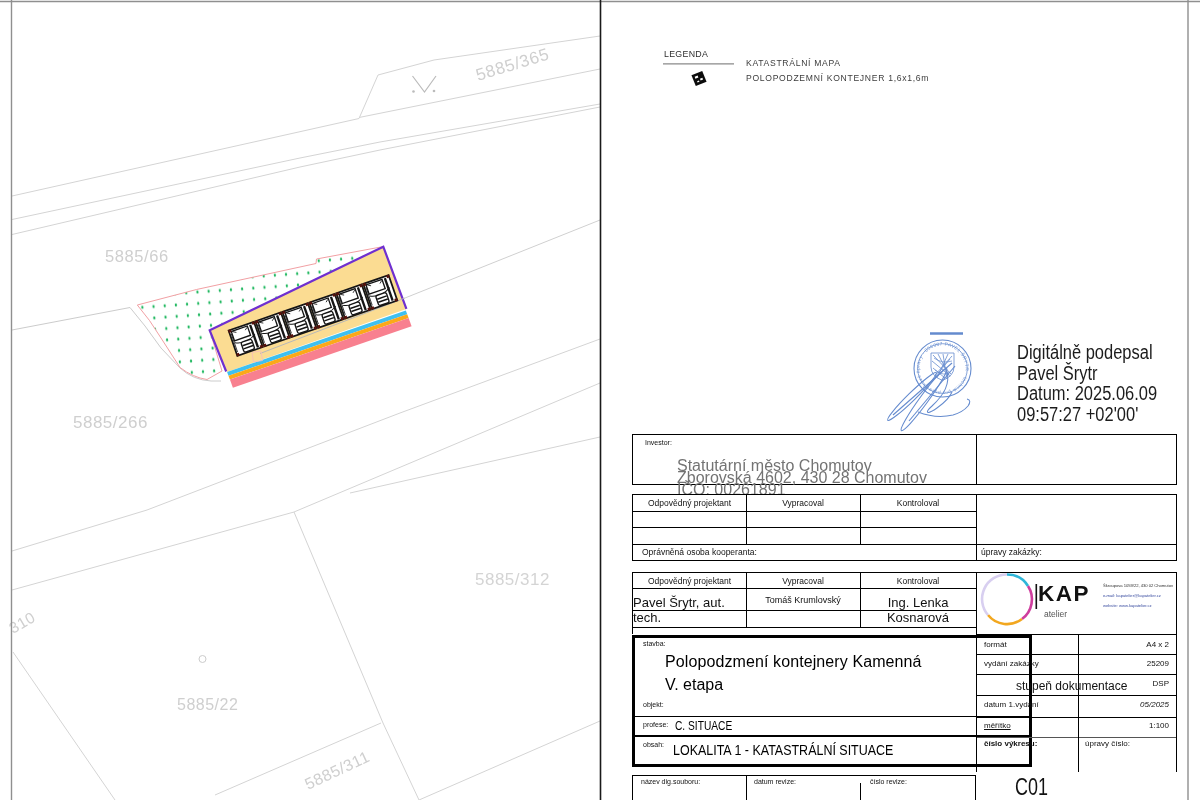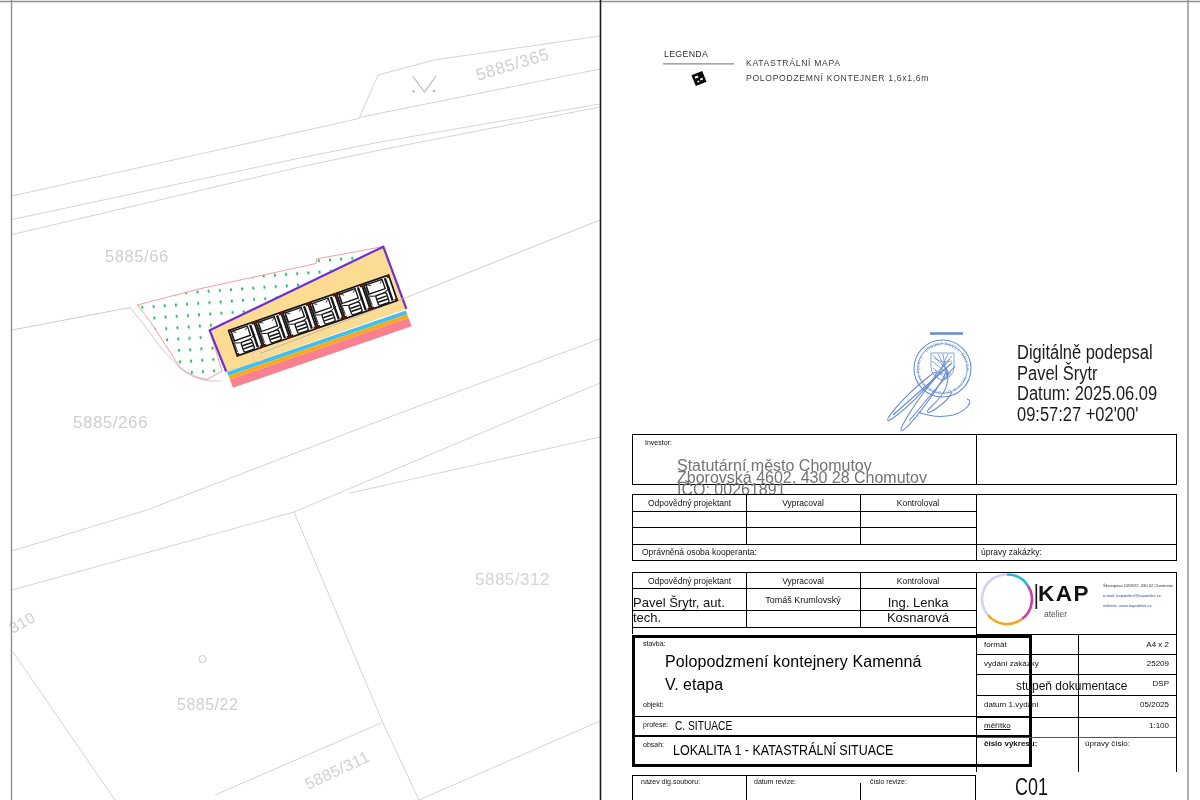--- a/index.html
+++ b/index.html
@@ -245,21 +245,21 @@
   <div class="abs" style="left:0;top:81.2px;width:100%;border-top:1.2px solid #000;"></div>
   <div class="abs" style="left:0;top:102.1px;width:100%;border-top:1.6px solid #555;"></div>
   <div class="abs" style="left:101px;top:0;height:100%;border-left:1.2px solid #000;"></div>
   <div class="abs" style="left:7px;top:4.5px;font-size:8px;color:#111;">formát</div>
       <div class="abs" style="right:7px;top:4.5px;font-size:8px;color:#111;">A4 x 2</div>
   <div class="abs" style="left:7px;top:23.5px;font-size:8px;color:#111;">vydání zakázky</div>
       <div class="abs" style="right:7px;top:23.5px;font-size:8px;color:#111;">25209</div>
   <div class="abs" style="left:1px;top:44px;font-size:12px;color:#111;margin-left:38px;">stupeň dokumentace</div>
       <div class="abs" style="right:7px;top:44px;font-size:8px;color:#111;text-align:center;">DSP</div>
   <div class="abs" style="left:7px;top:65px;font-size:8px;color:#111;">datum 1.vydání</div>
-      <div class="abs" style="right:7px;top:65px;font-size:8px;color:#111;">05/2025</div>
+      <div class="abs" style="right:7px;top:65px;font-size:8px;color:#111;font-style:italic;">05/2025</div>
   <div class="abs" style="left:7px;top:86px;font-size:8px;color:#111;text-decoration:underline;">měřítko</div>
       <div class="abs" style="right:7px;top:86px;font-size:8px;color:#111;">1:100</div>
   <div class="abs" style="left:7px;top:104px;font-size:8px;color:#111;font-weight:bold;">číslo výkresu:</div>
   <div class="abs" style="left:108px;top:104px;font-size:8px;color:#111;">úpravy číslo:</div>
   <div class="abs" style="left:4px;top:139px;width:101px;text-align:center;font-size:23px;color:#111;transform:scaleX(0.78);transform-origin:center top;">C01</div>
 </div>
 
 </div>
 
 </body></html>

